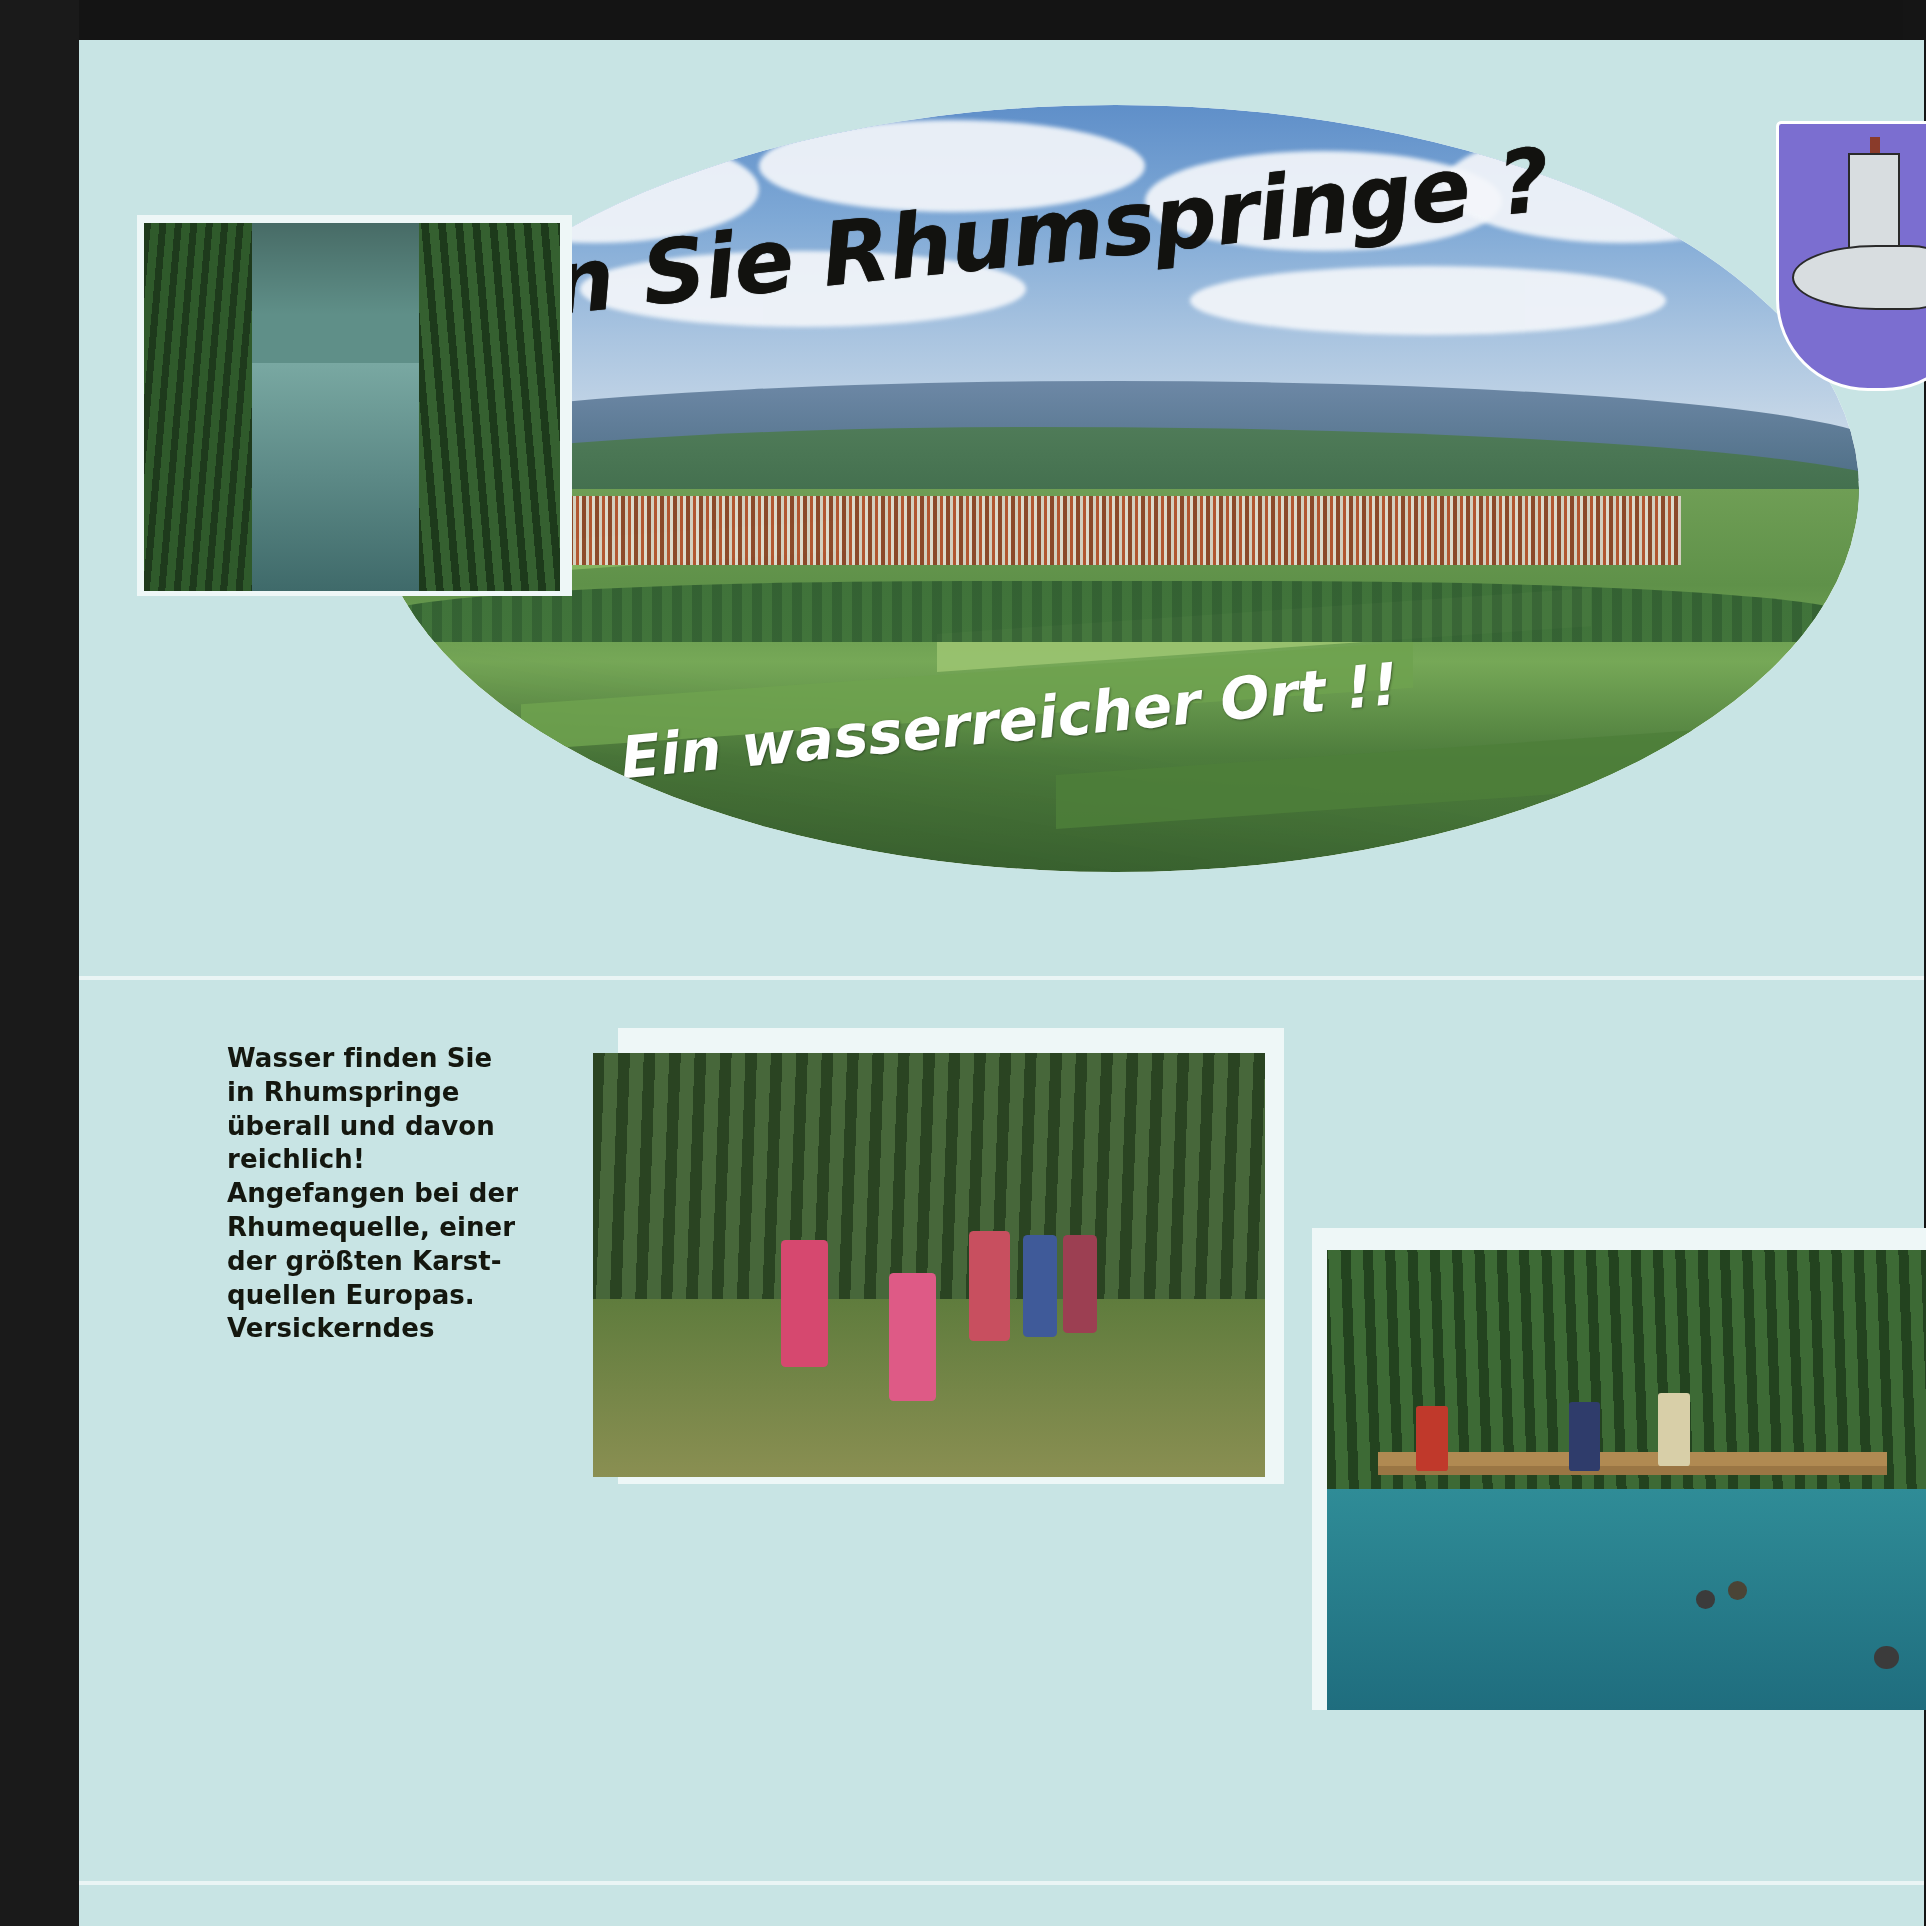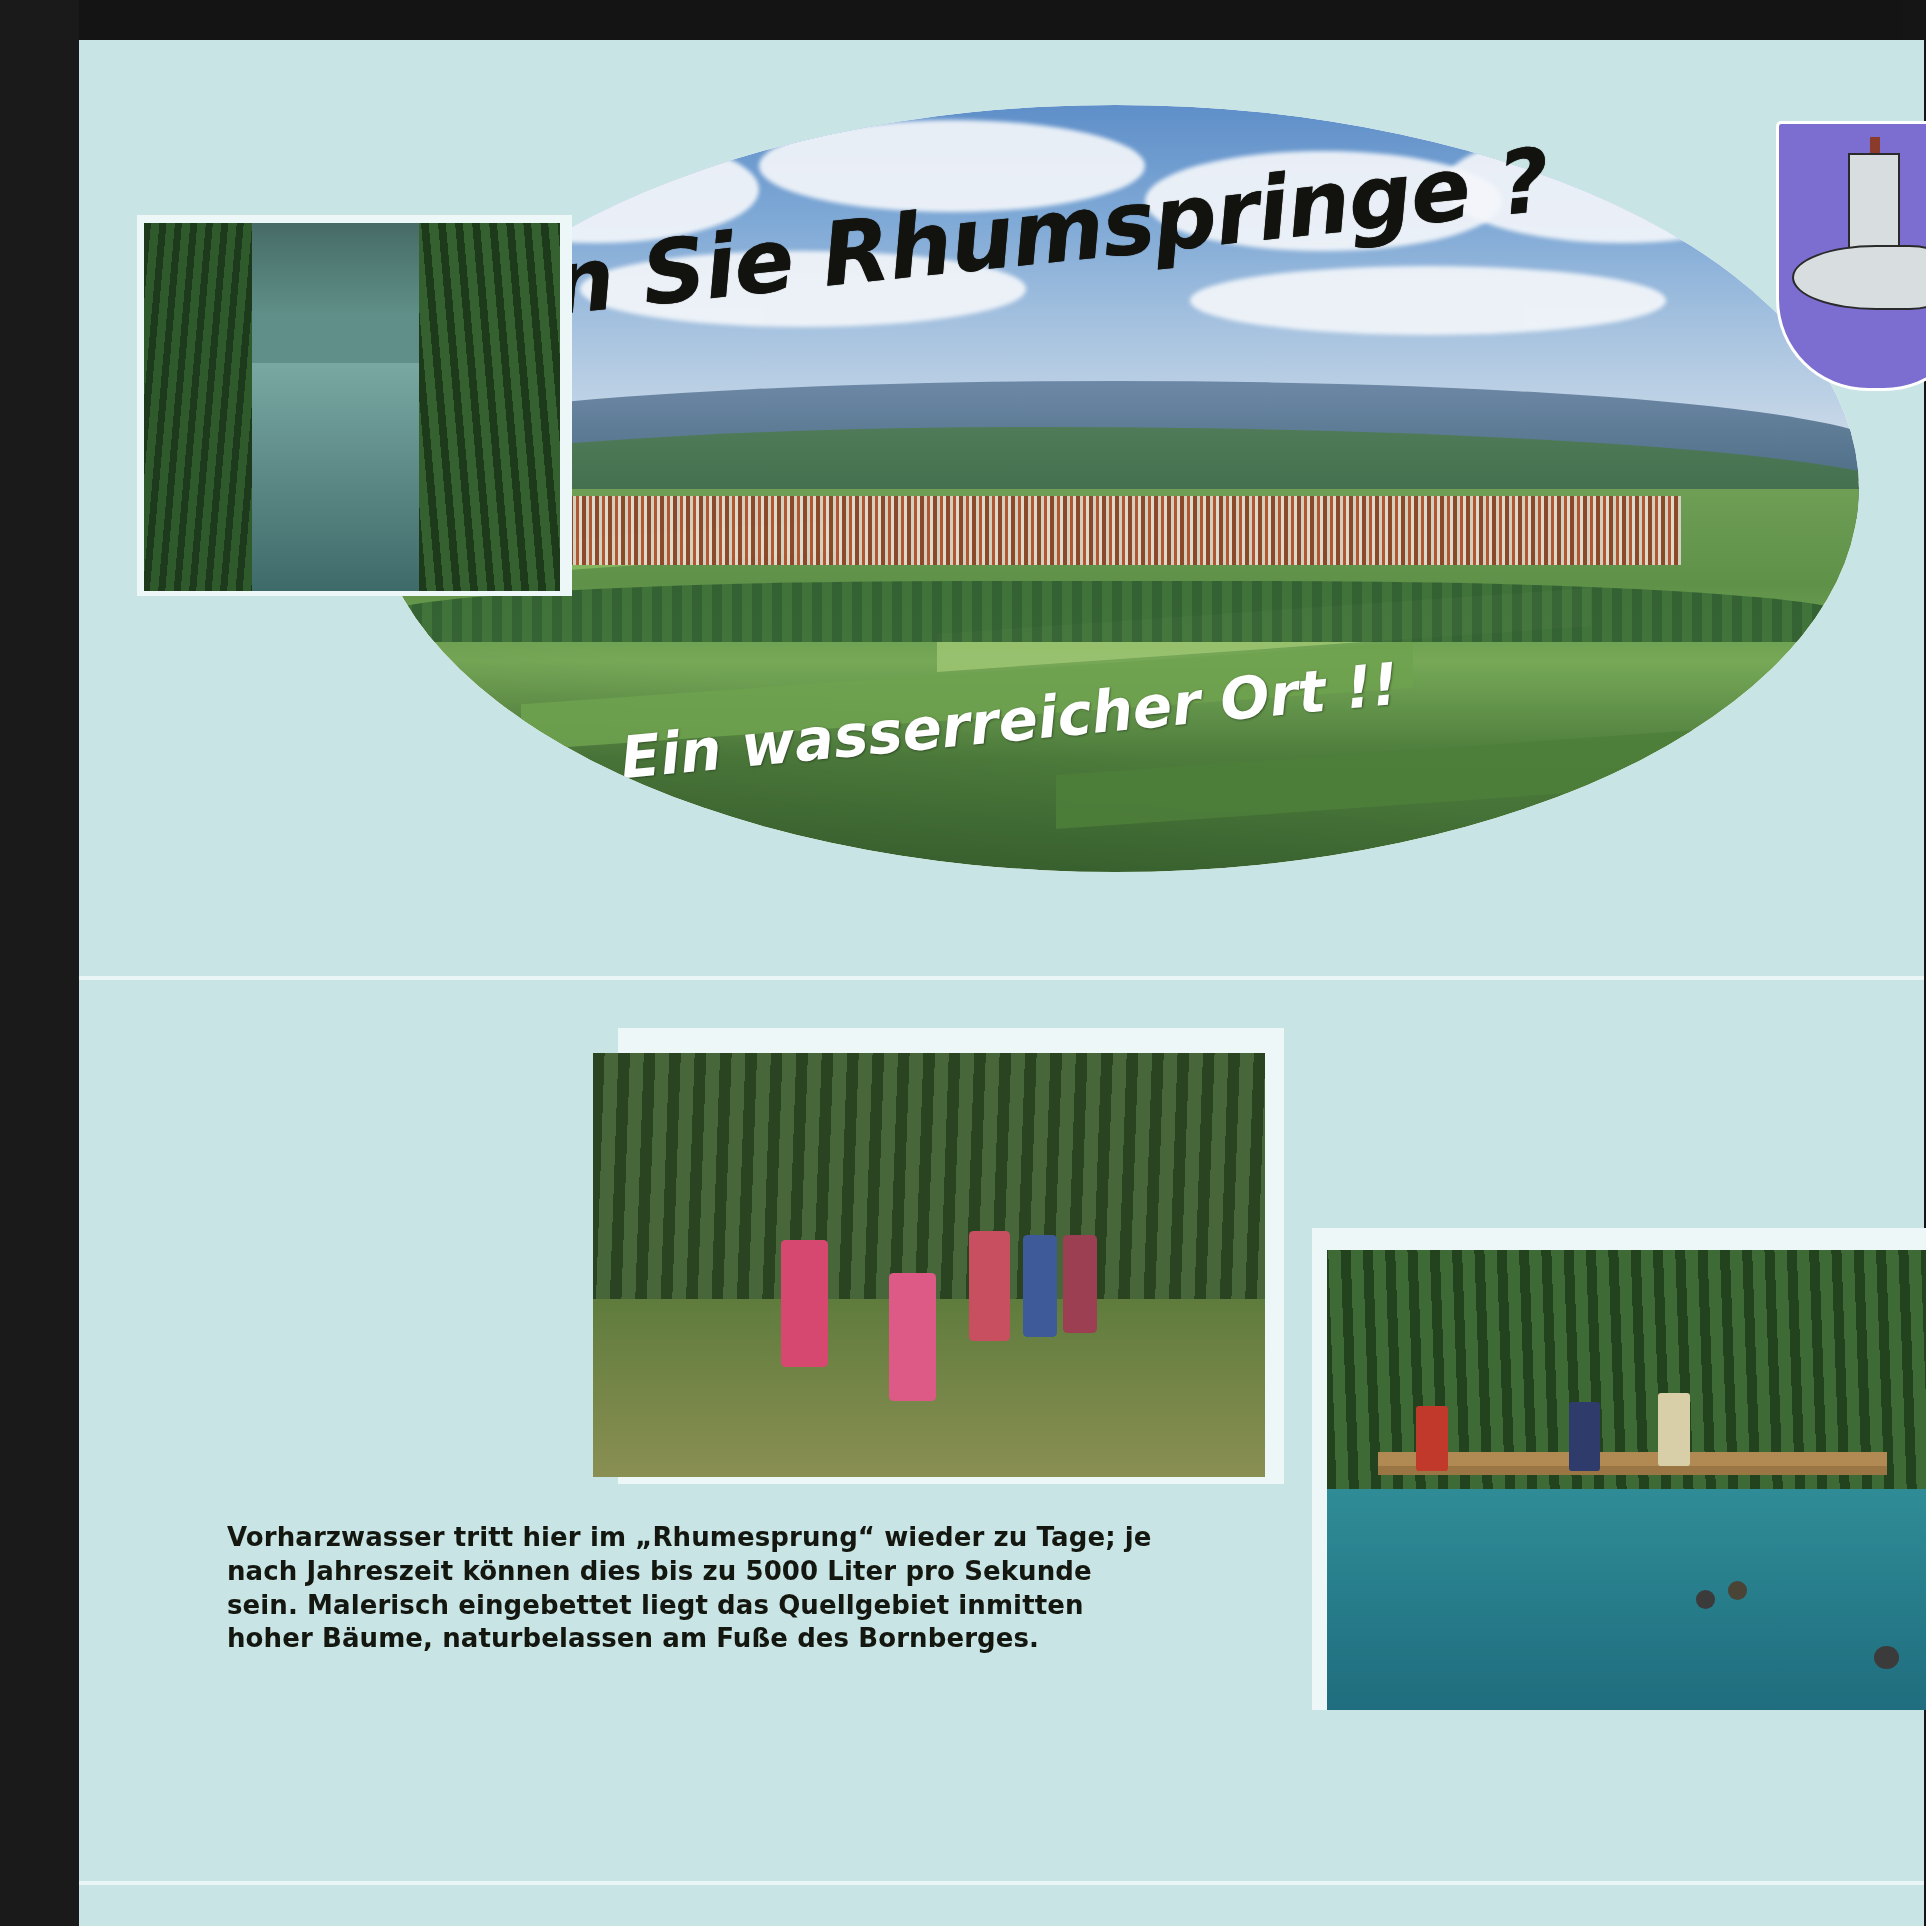--- a/index.html
+++ b/index.html
@@ -275,20 +275,29 @@
         background:
           linear-gradient(180deg, rgba(0,0,0,.25), rgba(0,0,0,0) 25%),
           linear-gradient(90deg,#2b4a2a 0 22%, #5f8f88 22% 72%, #25421f 72% 100%);">
     <div style="position:absolute;left:22%;top:38%;width:50%;height:62%;background:linear-gradient(#79a8a2,#3f6a6a);"></div>
     <div style="position:absolute;left:0;top:0;width:26%;height:100%;background:repeating-linear-gradient(95deg,#1e3a1c 0 7px,#2f5a2b 7px 15.4px);"></div>
     <div style="position:absolute;right:0;top:0;width:34%;height:100%;background:repeating-linear-gradient(85deg,#1d3a1b 0 7.7px,#356030 7.7px 17px);"></div>
   </div>
 
   <div class="rule" style="left:0; top:936px; width:1845px;"></div>
 
+  <div class="txt" style="left:148px; top:1002px; width:370px;">Wasser finden Sie
+in Rhumspringe
+überall und davon
+reichlich!
+Angefangen bei der
+Rhumequelle, einer
+der größten Karst-
+quellen Europas.
+Versickerndes</div>
 
   <div class="white-mat" style="left:539px; top:988px; width:666px; height:456px;"></div>
   <div class="photo" style="left:514px; top:1013px; width:672px; height:424px;
         background: linear-gradient(180deg,#4b6b3a 0%, #3b5a2e 40%, #6a7a43 100%);">
     <div style="position:absolute;left:0;top:0;width:100%;height:62%;background:repeating-linear-gradient(92deg,#2a4422 0 11.6px,#47673a 11.6px 25.4px);"></div>
     <div style="position:absolute;left:0;top:58%;width:100%;height:42%;background:linear-gradient(#5f7c3d,#8a8f52);"></div>
     <div style="position:absolute;left:28%;top:44%;width:7%;height:30%;background:#d6486f;border-radius:4.6px;"></div>
     <div style="position:absolute;left:44%;top:52%;width:7%;height:30%;background:#de5a86;border-radius:4.6px;"></div>
     <div style="position:absolute;left:56%;top:42%;width:6%;height:26%;background:#c84f5f;border-radius:4.6px;"></div>
     <div style="position:absolute;left:64%;top:43%;width:5%;height:24%;background:#3f5a99;border-radius:4.6px;"></div>
@@ -303,21 +312,17 @@
     <div style="position:absolute;left:8%;top:44%;width:80%;height:3%;background:#b08a52;"></div>
     <div style="position:absolute;left:8%;top:47%;width:80%;height:2%;background:#9a7644;"></div>
     <div style="position:absolute;left:14%;top:34%;width:5%;height:14%;background:#c0392b;border-radius:3.1px;"></div>
     <div style="position:absolute;left:38%;top:33%;width:5%;height:15%;background:#2f3c6b;border-radius:3.1px;"></div>
     <div style="position:absolute;left:52%;top:31%;width:5%;height:16%;background:#d8cfa8;border-radius:3.1px;"></div>
     <div style="position:absolute;left:58%;top:74%;width:3%;height:4%;background:#3b3b3b;border-radius:50%;"></div>
     <div style="position:absolute;left:63%;top:72%;width:3%;height:4%;background:#4a4436;border-radius:50%;"></div>
     <div style="position:absolute;left:86%;top:86%;width:4%;height:5%;background:#3b3b3b;border-radius:50%;"></div>
   </div>
 
-  <div class="txt" style="left:148px; top:1481px; width:1194px;">Vorharzwasser tritt hier im „Rhumesprung“ wieder zu Tage; je
-nach Jahreszeit können dies bis zu 5000 Liter pro Sekunde
-sein. Malerisch eingebettet liegt das Quellgebiet inmitten
-hoher Bäume, naturbelassen am Fuße des Bornberges.</div>
 
   <div class="rule" style="left:0; top:1841px; width:1845px;"></div>
 
 </div>
 
 
 </body></html>

